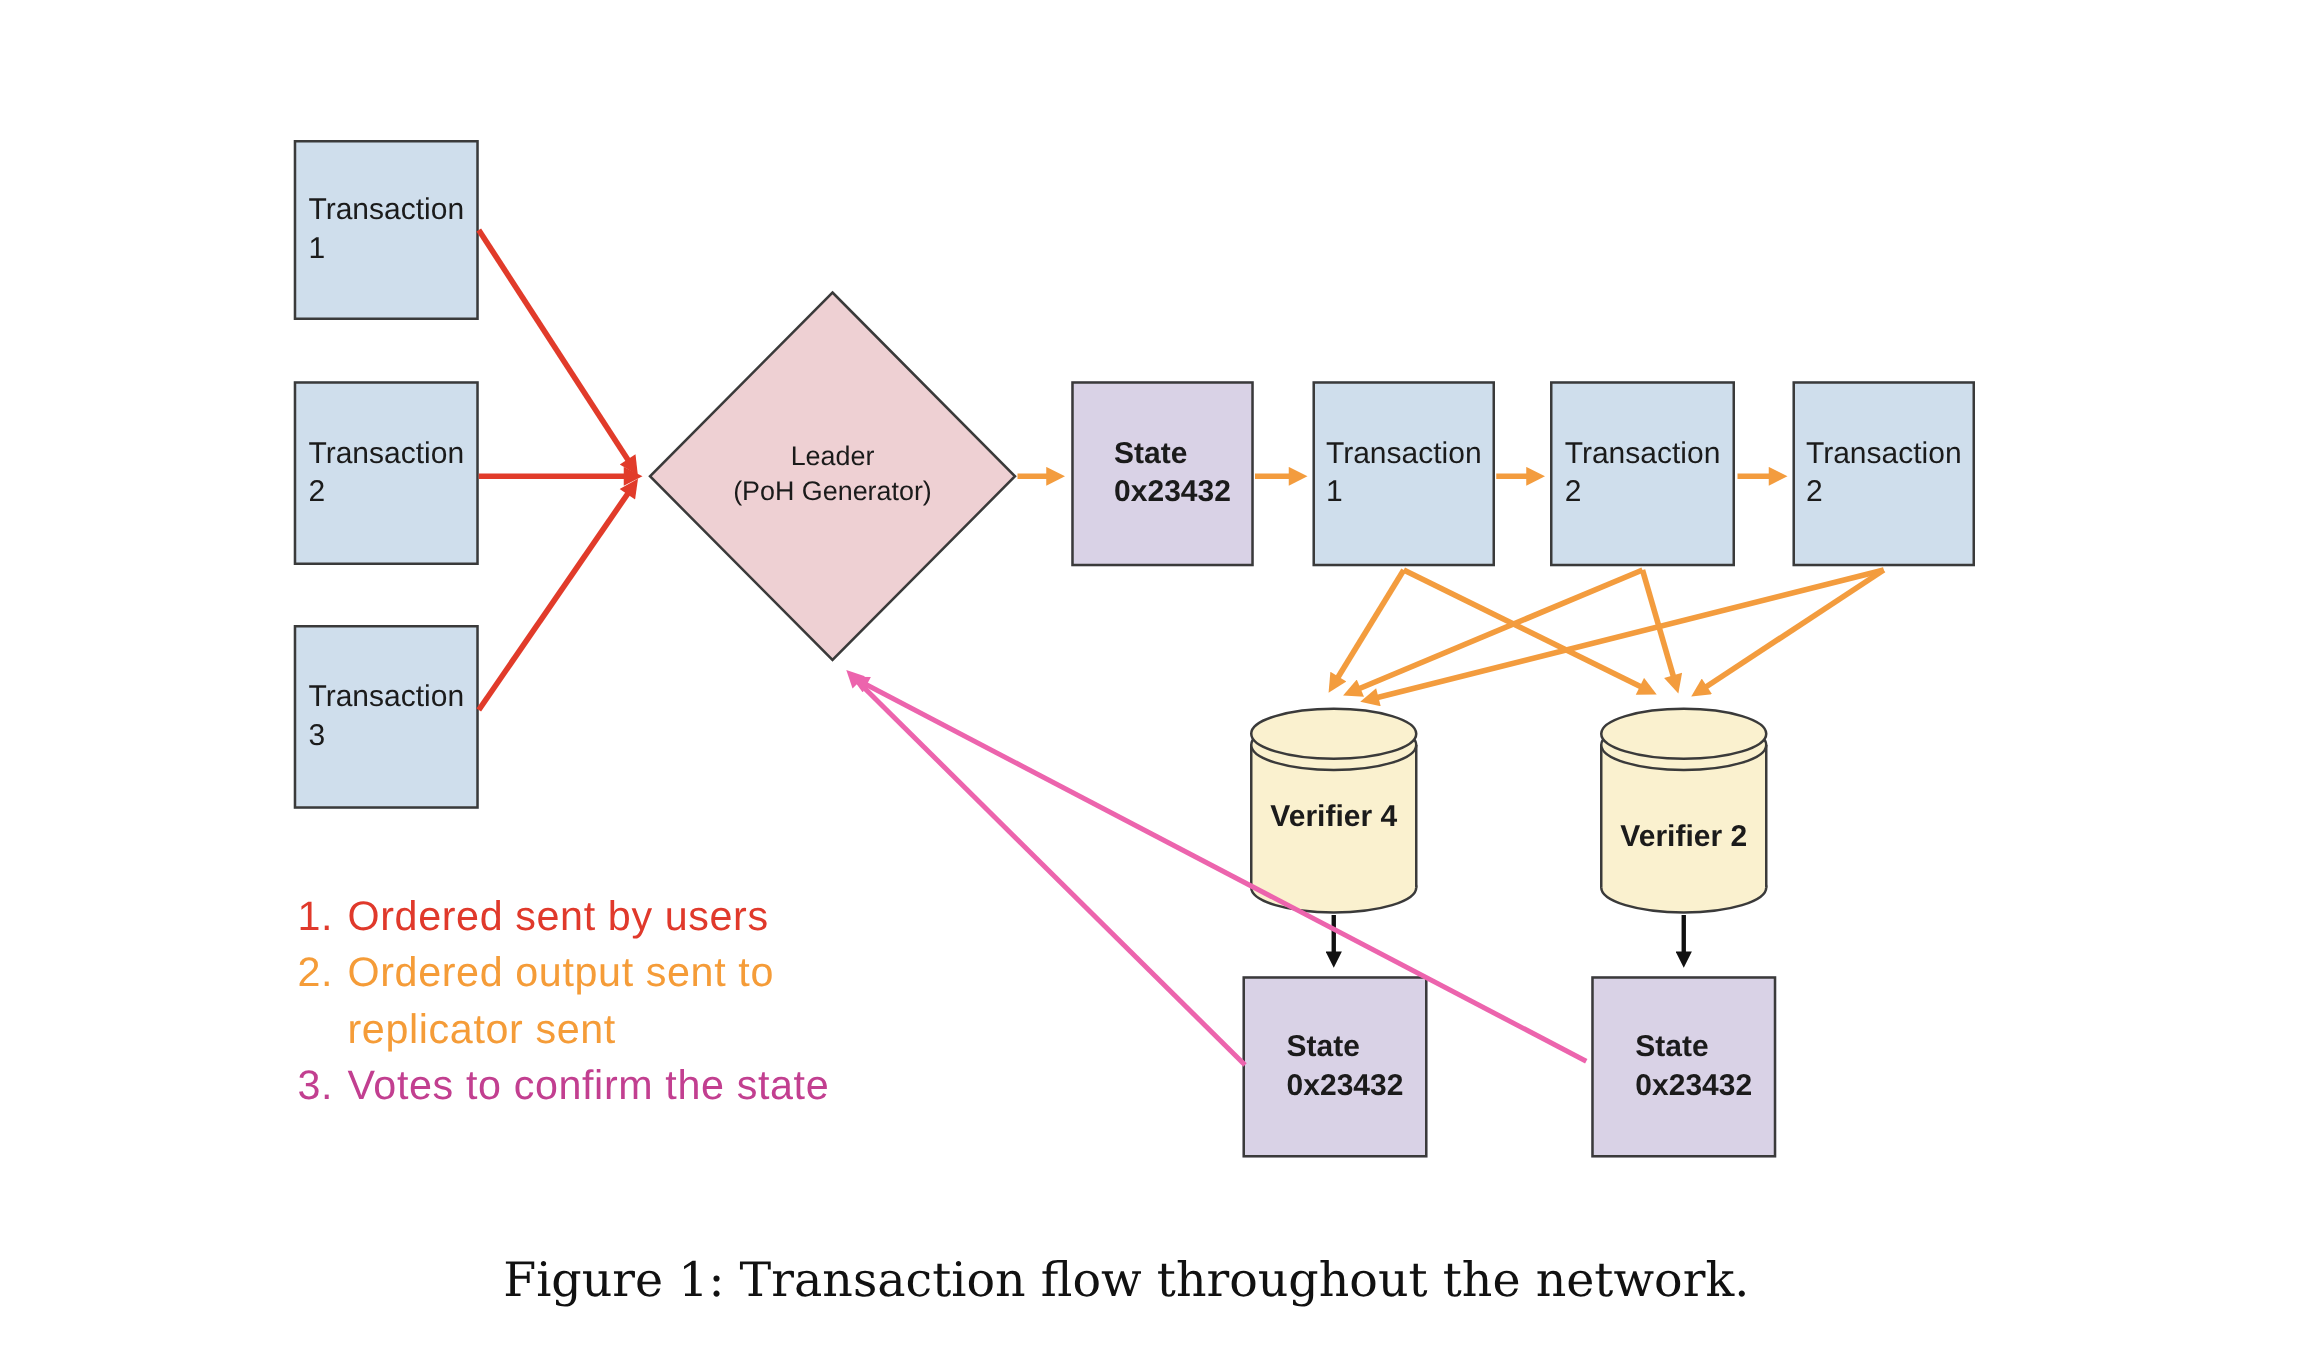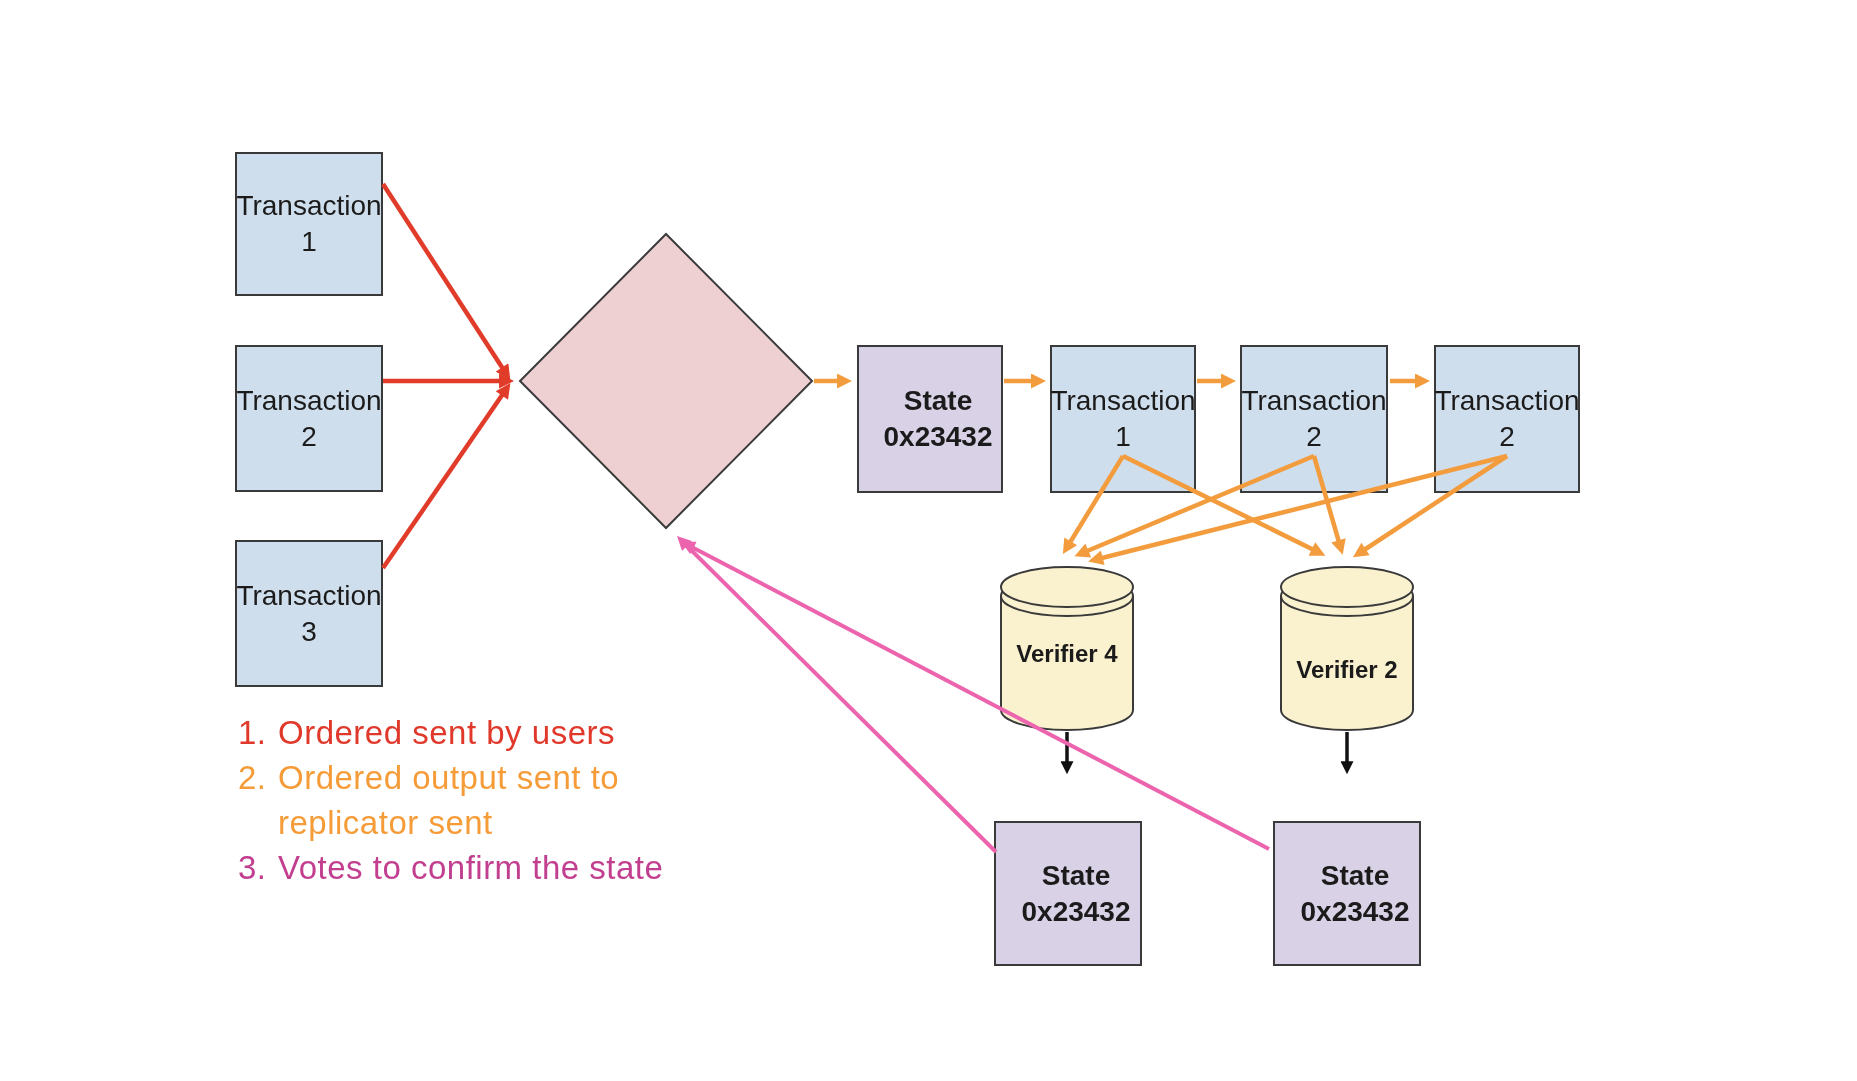--- a/index.html
+++ b/index.html
@@ -7,22 +7,22 @@
     position:relative;width:1857px;height:1081px;background:#ffffff;overflow:hidden;
     font-family:"Liberation Sans",sans-serif;color:#1b1b1b;
   }
   .layer{position:absolute;left:0;top:0;width:1857px;height:1081px;}
   .boxes{z-index:1;}
   .arrows{z-index:2;pointer-events:none;}
   .labels{z-index:3;pointer-events:none;}
 
   .node{
     position:absolute;box-sizing:border-box;border:2px solid #3a3a3a;
-    display:flex;align-items:center;justify-content:center;text-align:center;
-    white-space:pre-line;font-size:28px;line-height:1.28;margin-top:40px;
+    display:flex;align-items:center;justify-content:center;text-align:left;
+    white-space:pre-line;font-size:24px;line-height:1.28;
   }
   .blue{background:#cfdeec;}
   .lavender{background:#d9d2e6;font-weight:bold;padding-left:16px;}
 
   
   .tx1{left:235px;top:112px;width:148px;height:144px;}
   .tx2{left:235px;top:305px;width:148px;height:147px;}
   .tx3{left:235px;top:500px;width:148px;height:147px;}
   
   .stateTop{left:857px;top:305px;width:146px;height:148px;}
@@ -148,33 +148,36 @@
       <line x1="1347" y1="732" x2="1347" y2="769" marker-end="url(#ah-black)"></line>
     </g>
 
     <g stroke="#ec64ad" stroke-width="4">
       <line x1="996" y1="852" x2="681" y2="540" marker-end="url(#ah-pink)"></line>
       <line x1="1269" y1="849" x2="686" y2="544" marker-end="url(#ah-pink)"></line>
     </g>
   </svg>
 
   <div class="layer labels">
+    <div class="leader-label">Leader
+(PoH Generator)</div>
     <div class="verifier-label v1">Verifier 4</div>
     <div class="verifier-label v2">Verifier 2</div>
   </div>
 
   <div class="legend">
     <div class="legend-item c0">
       <span class="num">1.</span>
       <span class="txt">Ordered sent by users</span>
     </div>
     <div class="legend-item c1">
       <span class="num">2.</span>
       <span class="txt">Ordered output sent to replicator sent</span>
     </div>
     <div class="legend-item c2">
       <span class="num">3.</span>
       <span class="txt">Votes to confirm the state</span>
     </div>
   </div>
 
+  <div class="caption">Figure 1: Transaction flow throughout the network.</div>
 
 </div>
 
 </body></html>

